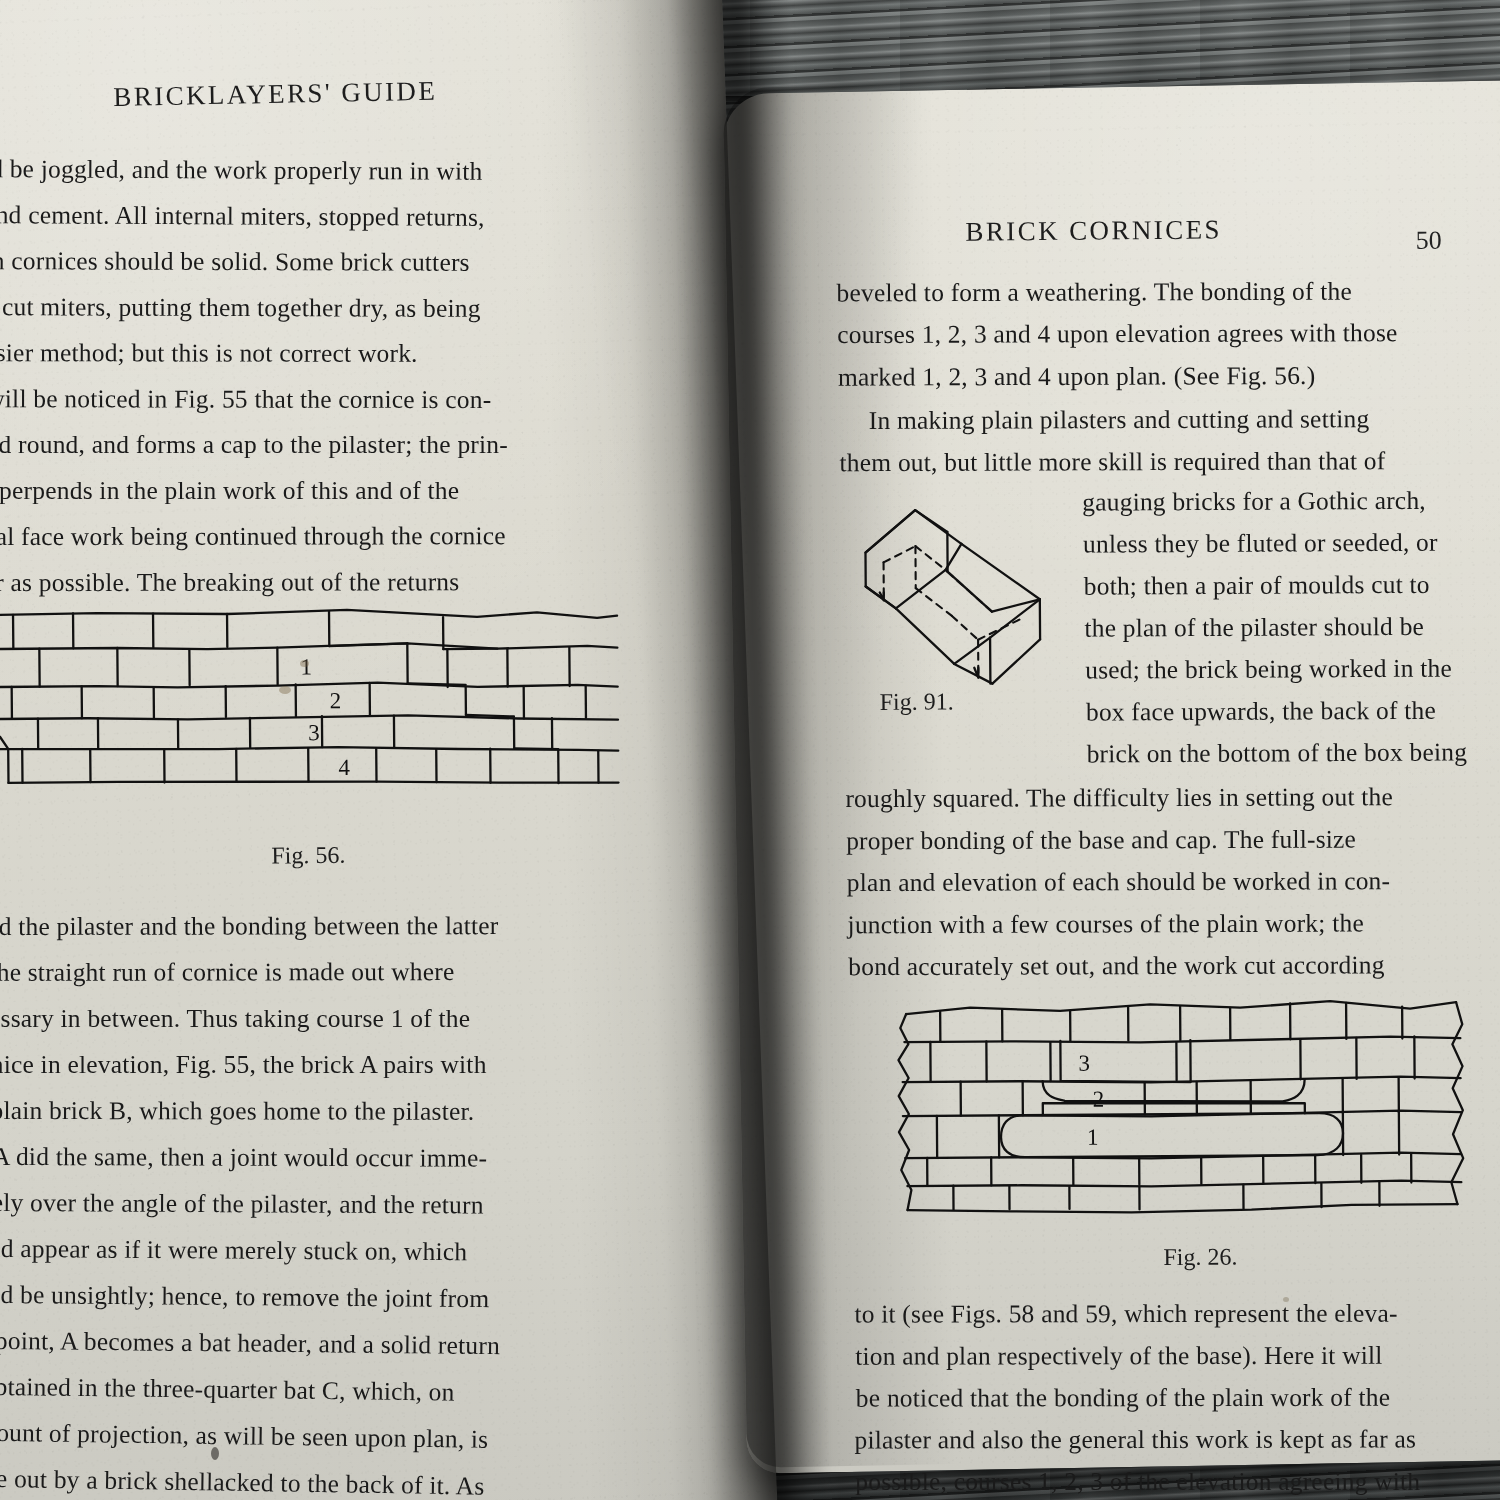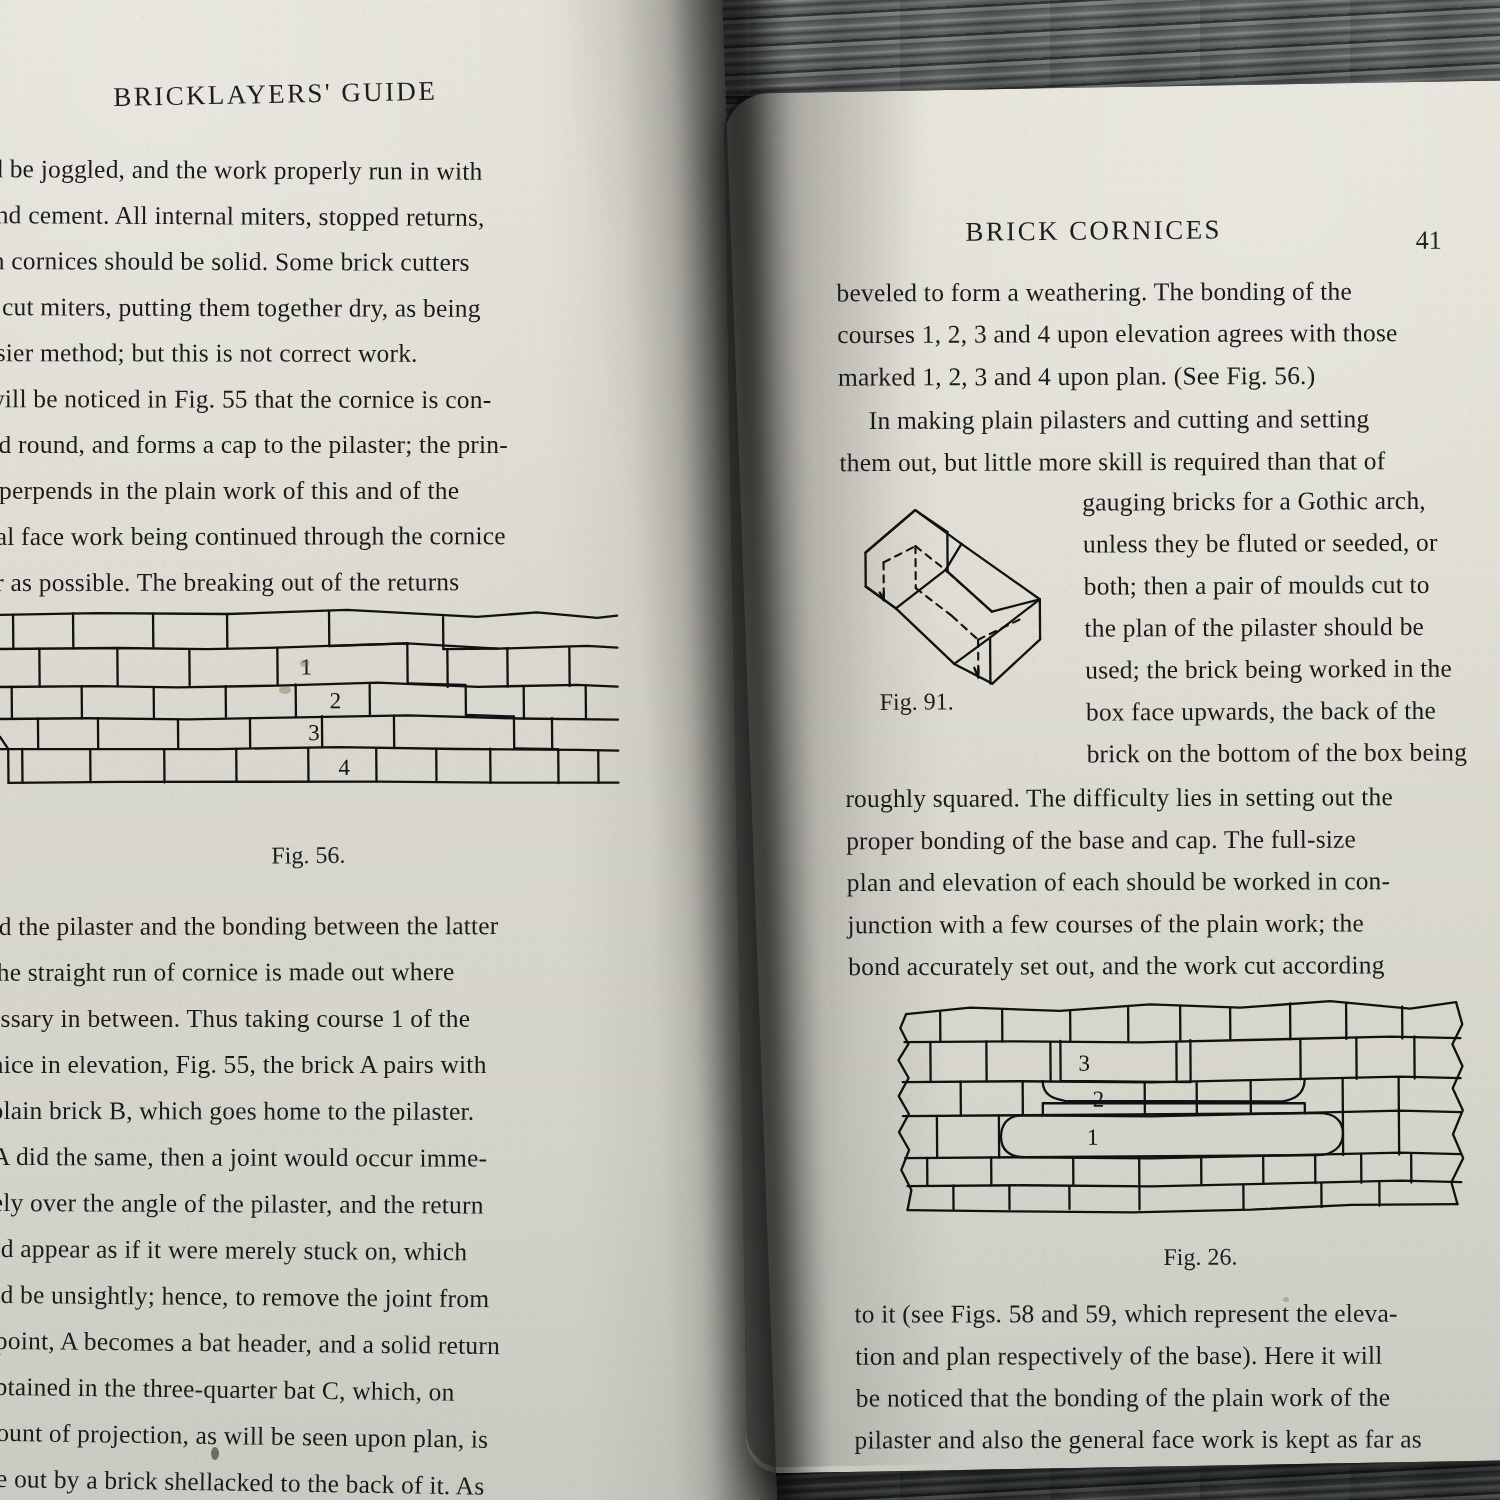--- a/index.html
+++ b/index.html
@@ -220,21 +220,21 @@
     <div class="ln curveA" style="left:104px; top:1344px; transform:rotate(2.7deg);">point, A becomes a bat header, and a solid return</div>
     <div class="ln curveA" style="left:102px; top:1390px; transform:rotate(2.8deg);">btained in the three-quarter bat C, which, on</div>
     <div class="ln curveA" style="left:102px; top:1436px; transform:rotate(2.9deg);">ount of projection, as will be seen upon plan, is</div>
     <div class="ln curveA" style="left:100px; top:1482px; transform:rotate(3.0deg);">e out by a brick shellacked to the back of it.  As</div>
 
   </div>
 
   <div class="txt-right">
 
     <div class="hdr" style="left:240px; top:128px; transform:rotate(0.5deg);">BRICK CORNICES</div>
-    <div class="pagenum" style="left:690px; top:144px; transform:rotate(0.5deg);">41</div>
+    <div class="pagenum" style="left:690px; top:144px; transform:rotate(0.5deg);">50</div>
 
     <div class="ln" style="left:110px; top:190px; transform:rotate(0.8deg);">beveled to form a weathering.   The bonding of the</div>
     <div class="ln" style="left:110px; top:232px; transform:rotate(0.8deg);">courses 1, 2, 3 and 4 upon elevation agrees with those</div>
     <div class="ln" style="left:110px; top:274px; transform:rotate(0.8deg);">marked 1, 2, 3 and 4 upon plan.   (See Fig. 56.)</div>
 
     <div class="ln" style="left:140px; top:318px; transform:rotate(0.8deg);">In making plain pilasters and cutting and setting</div>
     <div class="ln" style="left:110px; top:360px; transform:rotate(0.8deg);">them out, but little more skill is required than that of</div>
 
     <svg class="fig" style="left:112px; top:398px; width:240px; height:210px; transform:rotate(0.6deg);" viewBox="0 0 240 210">
 
@@ -324,21 +324,22 @@
       <text class="fignum" x="188" y="74">3</text>
       <text class="fignum" x="202" y="110">2</text>
       <text class="fignum" x="196" y="148">1</text>
     </svg>
 
     <div class="figcap" style="left:420px; top:1158px; transform:rotate(0.6deg);">Fig. 26.</div>
 
     <div class="ln" style="left:110px; top:1212px; transform:rotate(0.9deg);">to it (see Figs. 58 and 59, which represent the eleva-</div>
     <div class="ln" style="left:110px; top:1254px; transform:rotate(0.9deg);">tion and plan respectively of the base).   Here it will</div>
     <div class="ln" style="left:110px; top:1296px; transform:rotate(0.9deg);">be noticed that the bonding of the plain work of the</div>
-    <div class="ln" style="left:108px; top:1338px; transform:rotate(0.9deg);">pilaster and also the general face work is kept as far as</div>
+    <div class="ln" style="left:108px; top:1338px; transform:rotate(0.9deg);">pilaster and also the general this work is kept as far as</div>
+    <div class="ln" style="left:108px; top:1380px; transform:rotate(1.0deg);">possible, courses 1, 2, 3 of the elevation agreeing with</div>
 
   </div>
 
   <div class="speck" style="left:300px; top:660px; width:9px; height:7px; background:rgba(120,100,70,0.40);"></div>
   <div class="speck" style="left:279px; top:686px; width:12px; height:8px; background:rgba(125,105,72,0.42);"></div>
   <div class="speck" style="left:211px; top:1447px; width:8px; height:13px; background:rgba(40,38,34,0.58);"></div>
   <div class="speck" style="left:1283px; top:1297px; width:6px; height:5px; background:rgba(110,95,70,0.35);"></div>
 
 </div>
 

